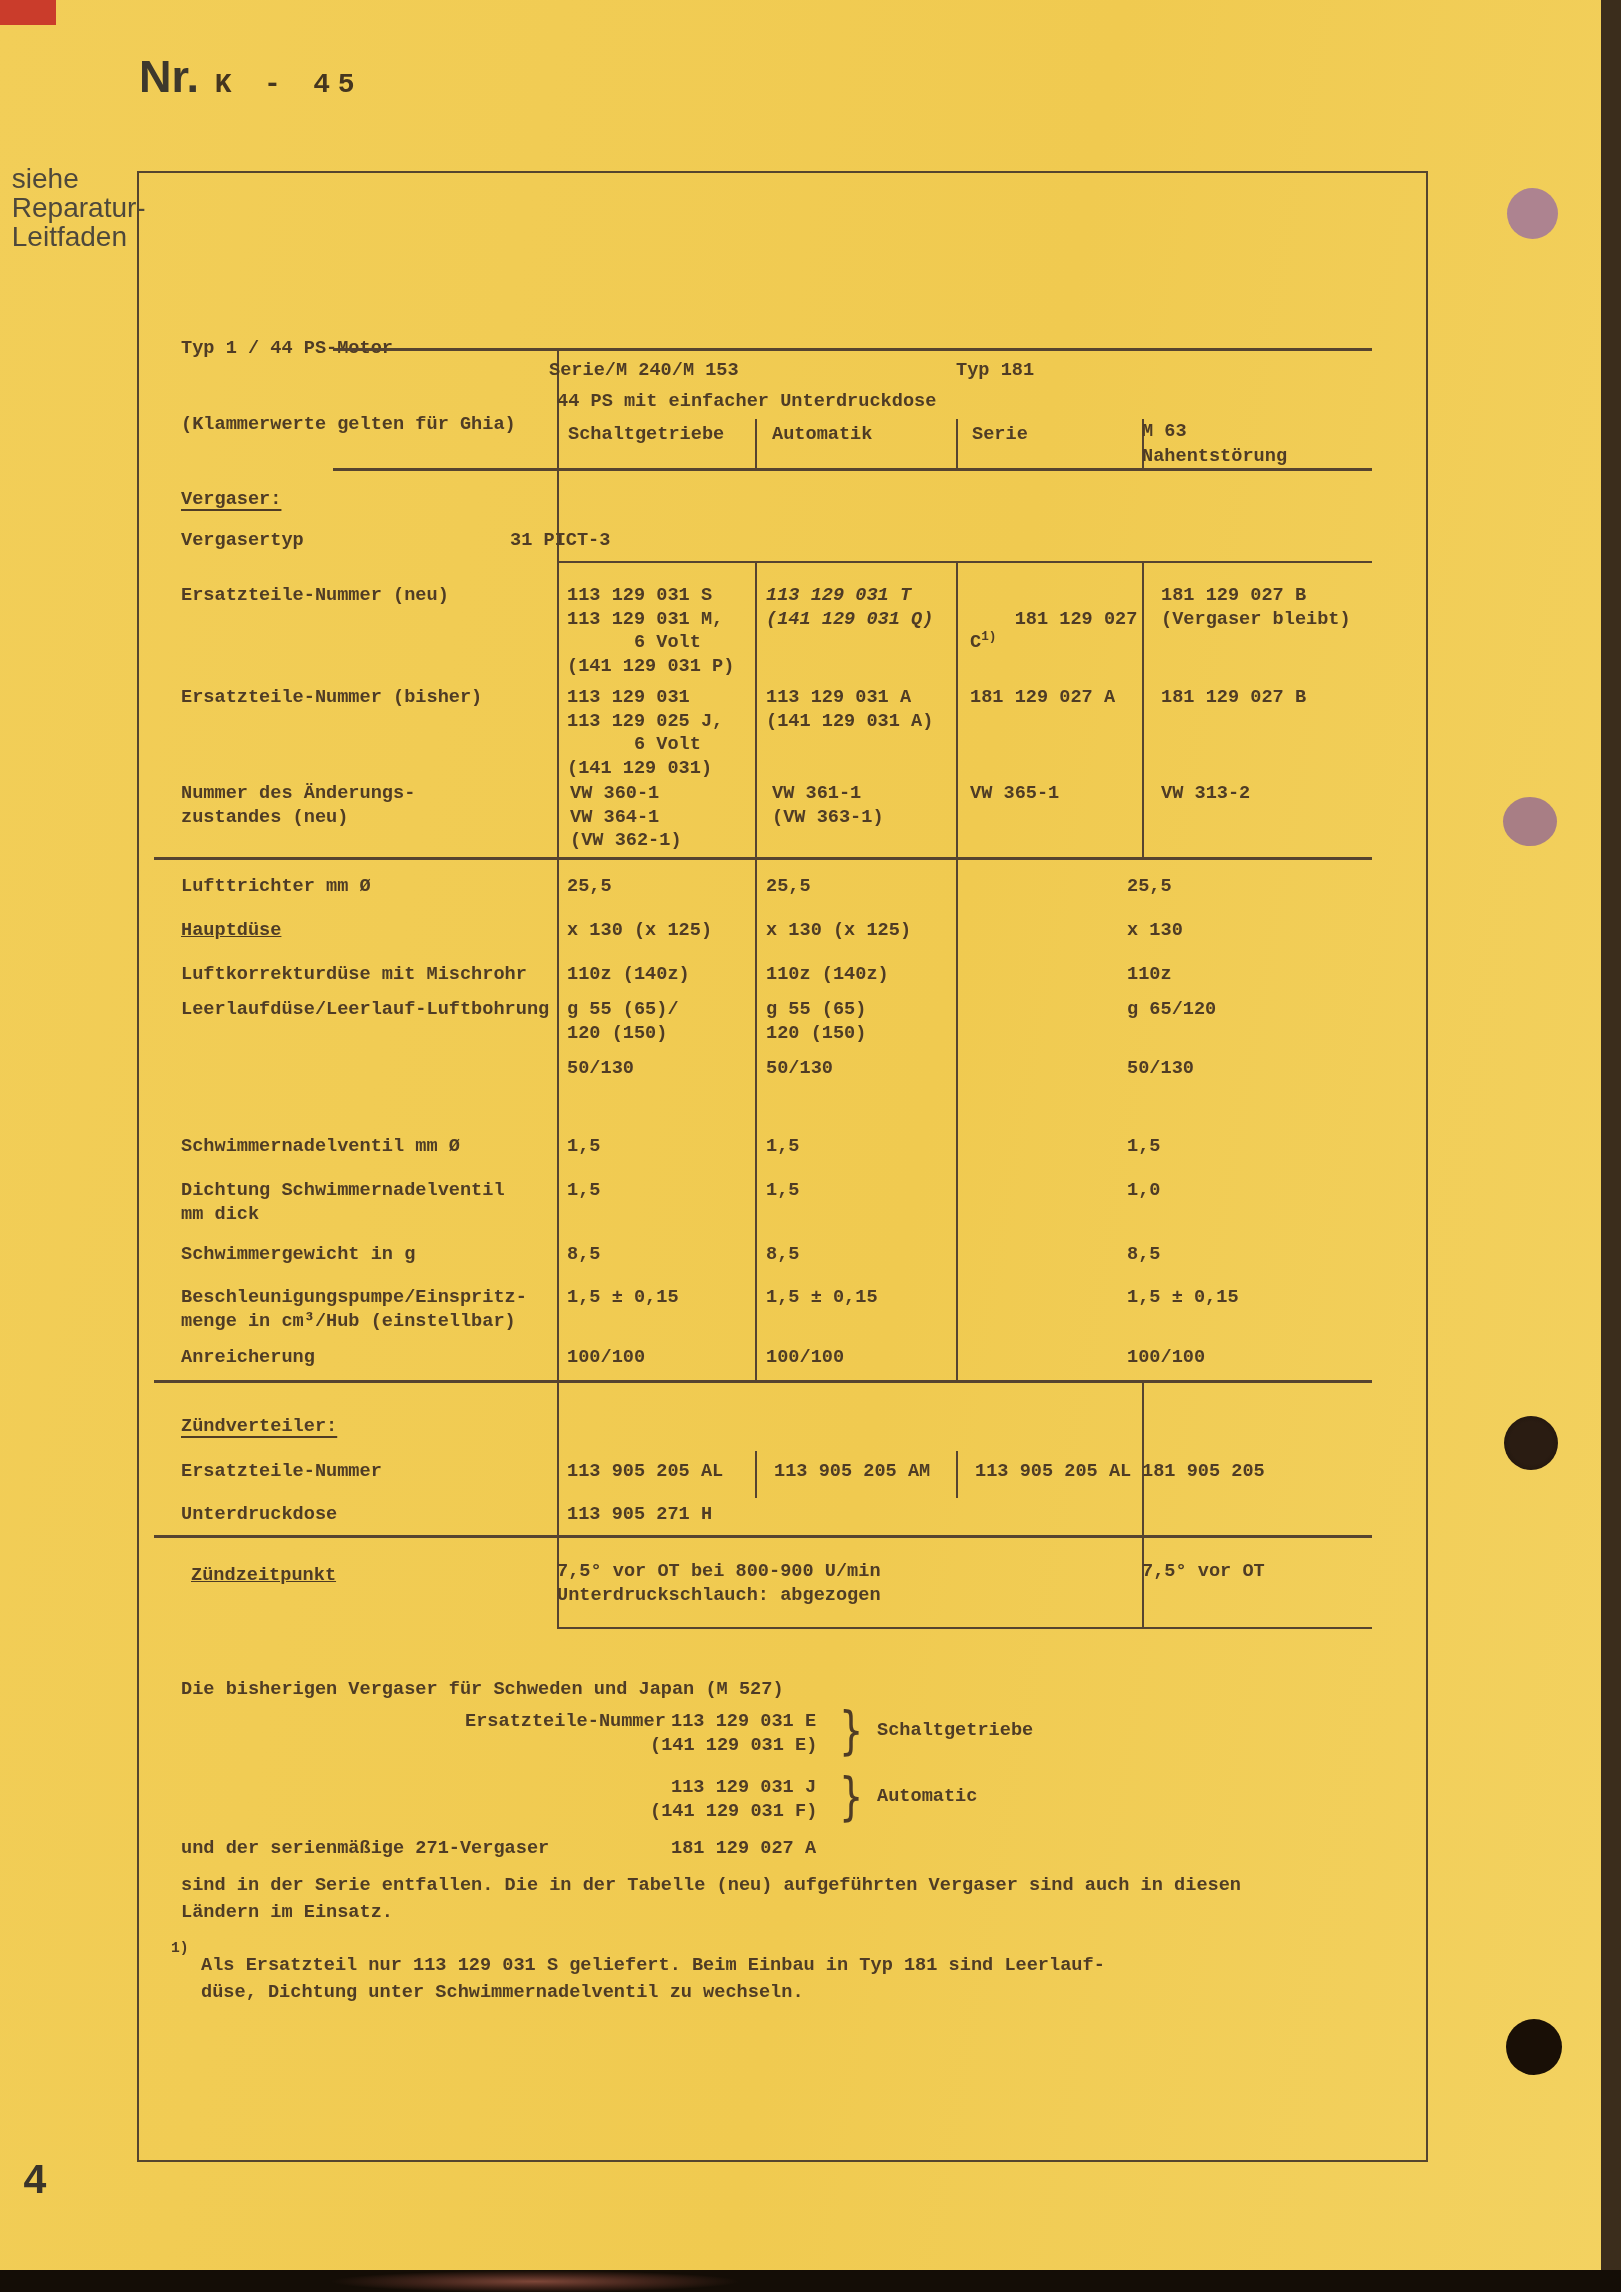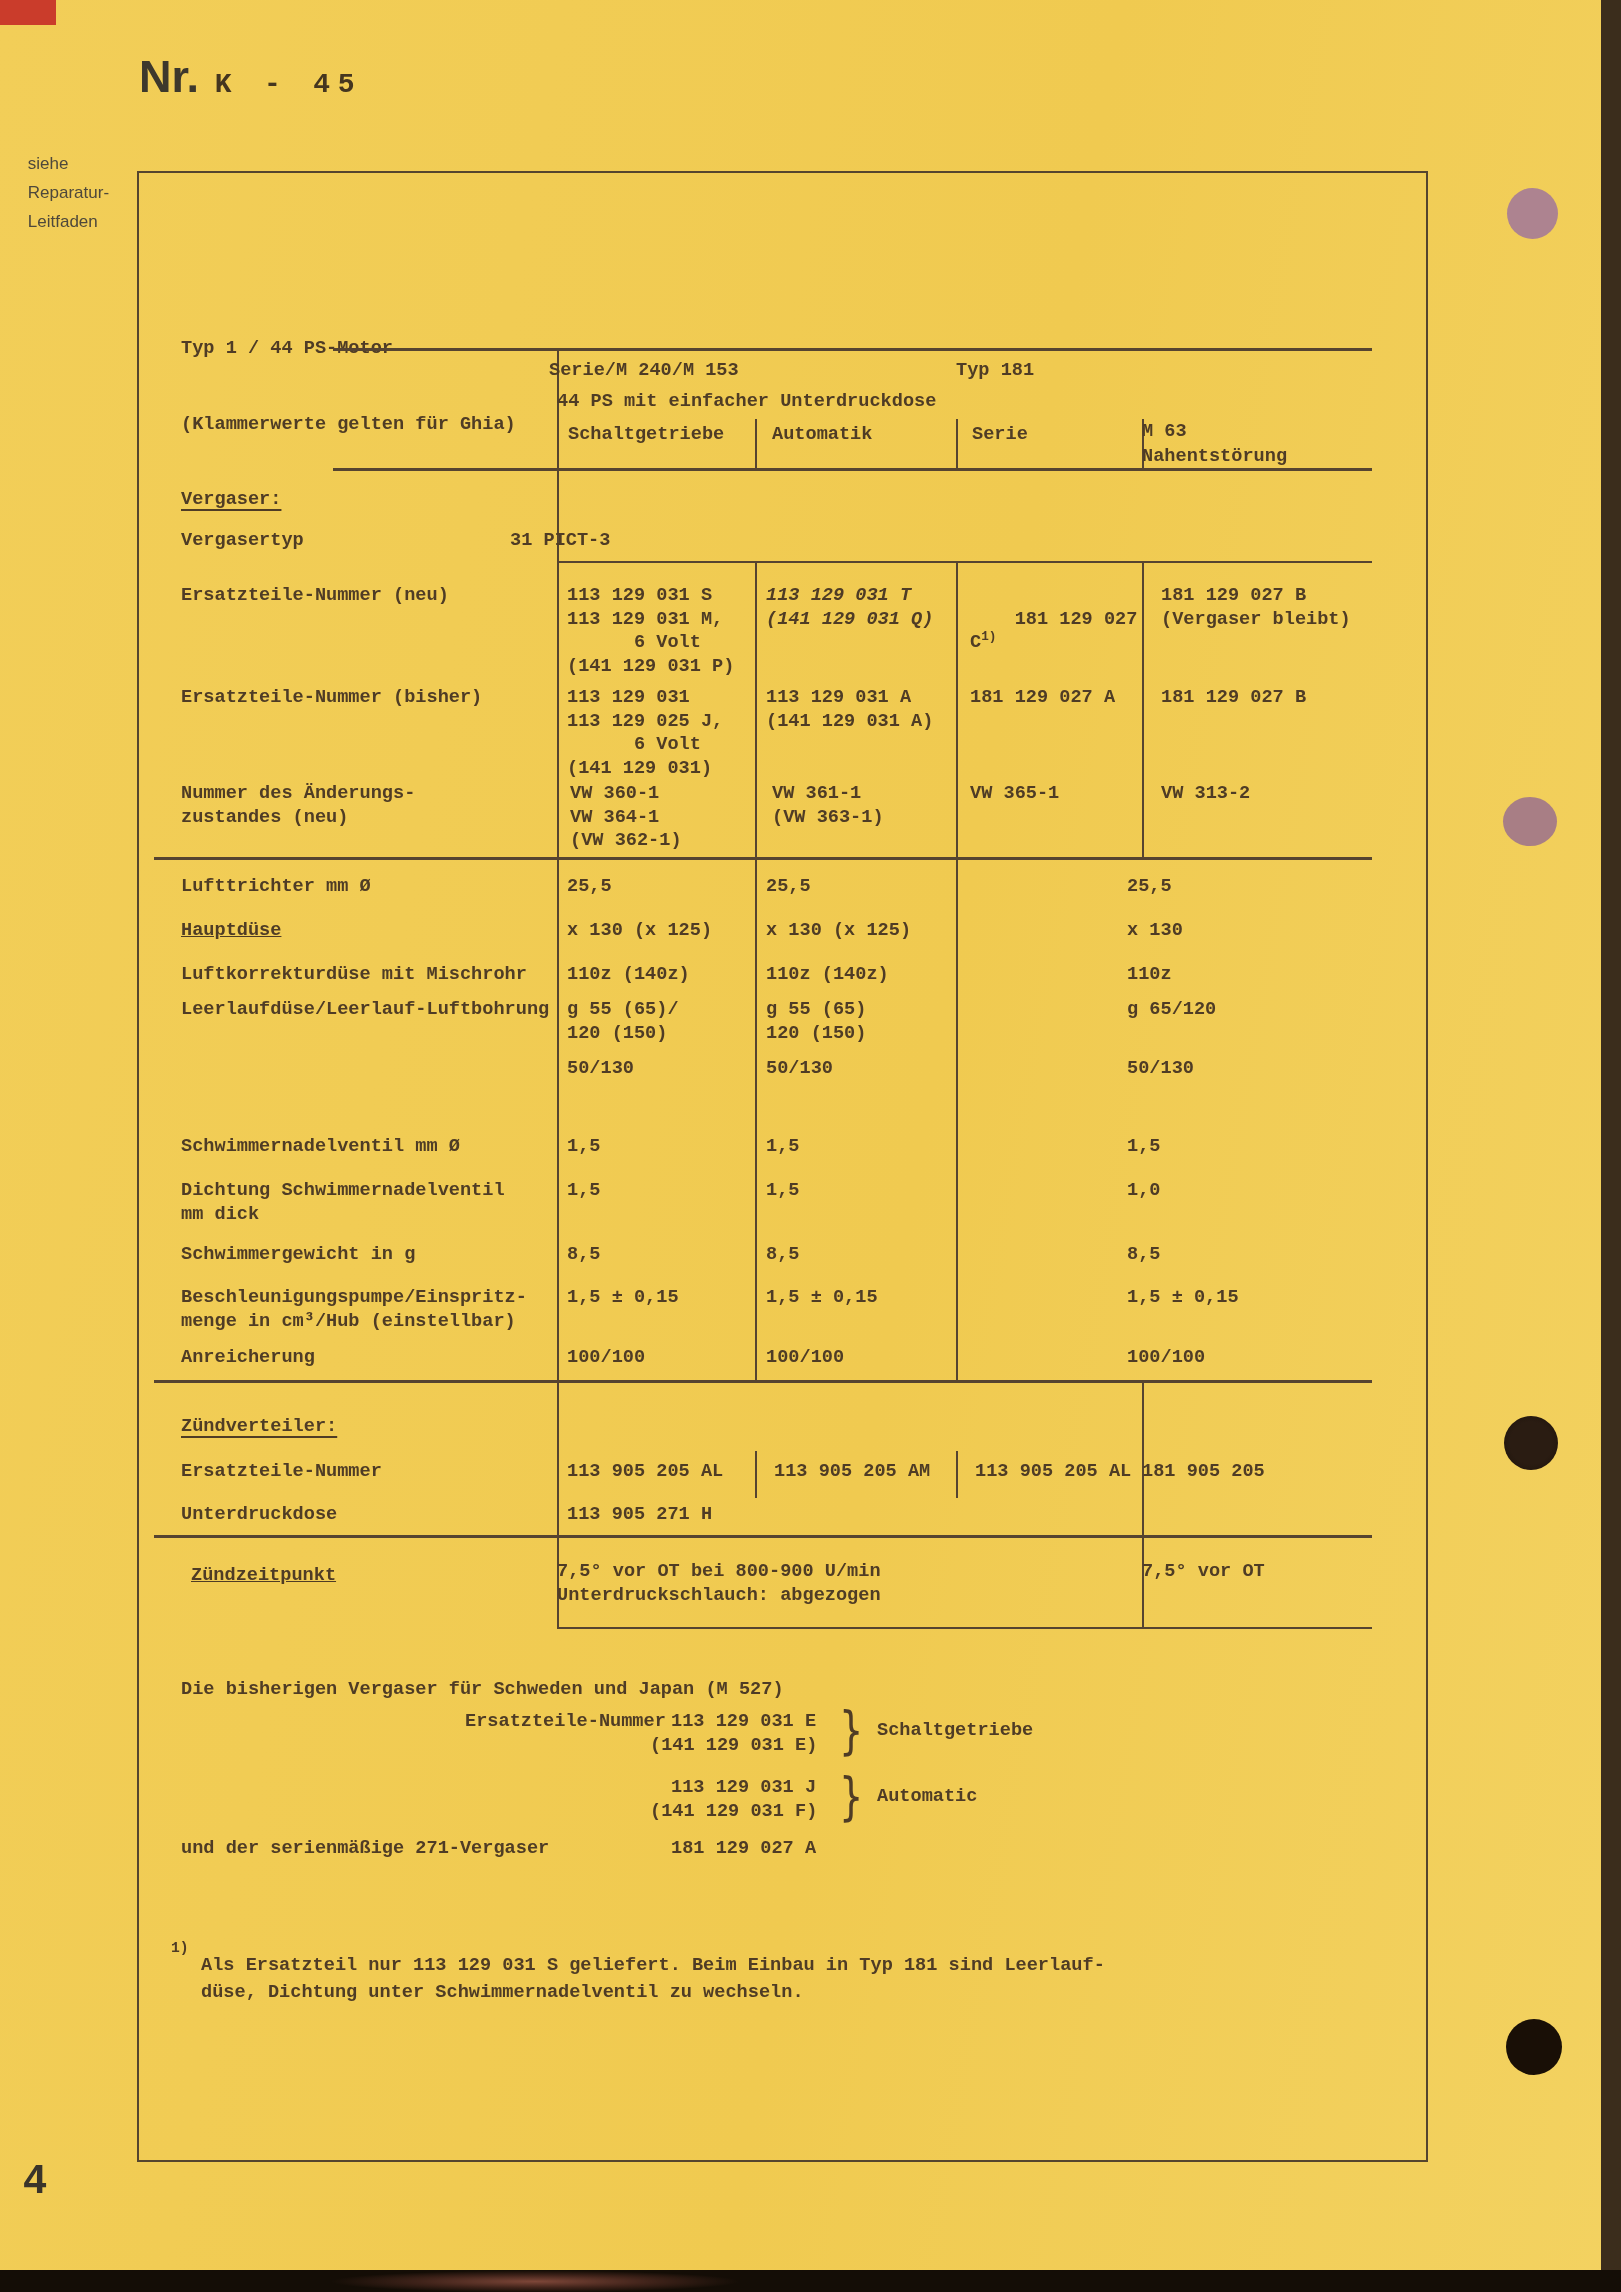--- a/index.html
+++ b/index.html
@@ -32,21 +32,21 @@
   <div class="hole" style="left:1507px;top:188px;width:51px;height:51px;background:#ad8390;"></div>
   <div class="hole" style="left:1503px;top:797px;width:54px;height:49px;background:#a87e85;"></div>
   <div class="hole" style="left:1504px;top:1416px;width:54px;height:54px;background:radial-gradient(circle,#2a1c12 55%,#1b1109 100%);"></div>
   <div class="hole" style="left:1506px;top:2019px;width:56px;height:56px;background:#190f06;"></div>
 
   <div class="abs" style="left:139px;top:51px;display:flex;align-items:baseline;">
     <span class="sans" style="font-size:45px;font-weight:700;color:#3d382c;">Nr.</span>
     <span class="mono" style="font-size:28px;margin-left:15.7px;letter-spacing:7.8px;color:#45361f;">K - 45</span>
   </div>
 
-  <div class="abs sans" style="left:11.8px;top:149px;font-size:17px;line-height:29px;color:#4e483b;margin-left:16px;">
+  <div class="abs sans" style="left:11.8px;top:164px;font-size:28px;line-height:29px;color:#4e483b;">
     <div>siehe</div>
     <div>Reparatur-</div>
     <div>Leitfaden</div>
   </div>
 
   <div class="box" style="left:137px;top:171px;width:1287px;height:1987px;"></div>
 
   <div class="abs mono" style="left:181px;top:290px;">
     <div>Typ 1 / 44 PS-Motor</div>
     <div style="margin-top:5.9px;">(Klammerwerte gelten für Ghia)</div>
@@ -196,20 +196,22 @@
   <div class="abs mono" style="left:671px;top:1776px;">113 129 031 J</div>
   <div class="abs mono" style="left:650px;top:1800px;">(141 129 031 F)</div>
   <div class="abs" style="left:835px;top:1771px;">
     <span class="brace">}</span>
   </div>
   <div class="abs mono" style="left:877px;top:1785px;">Automatic</div>
 
   <div class="abs mono" style="left:181px;top:1837px;">und der serienmäßige 271-Vergaser</div>
   <div class="abs mono" style="left:671px;top:1837px;">181 129 027 A</div>
 
+  <div class="abs mono" style="left:181px;top:1872px;width:1196px;line-height:27.4px;">sind in der Serie entfallen. Die in der Tabelle (neu) aufgeführten Vergaser sind auch in diesen
+Ländern im Einsatz.</div>
 
   <div class="abs mono sup" style="left:171px;top:1941px;font-size:14.7px;">1)</div>
   <div class="abs mono" style="left:201px;top:1952px;width:1176px;line-height:27.4px;">Als Ersatzteil nur 113 129 031 S geliefert. Beim Einbau in Typ 181 sind Leerlauf-
 düse, Dichtung unter Schwimmernadelventil zu wechseln.</div>
 
   <div class="abs sans" style="left:23.5px;top:2156px;font-size:41px;font-weight:700;color:#3a342a;">4</div>
 
 </div>
 
 

